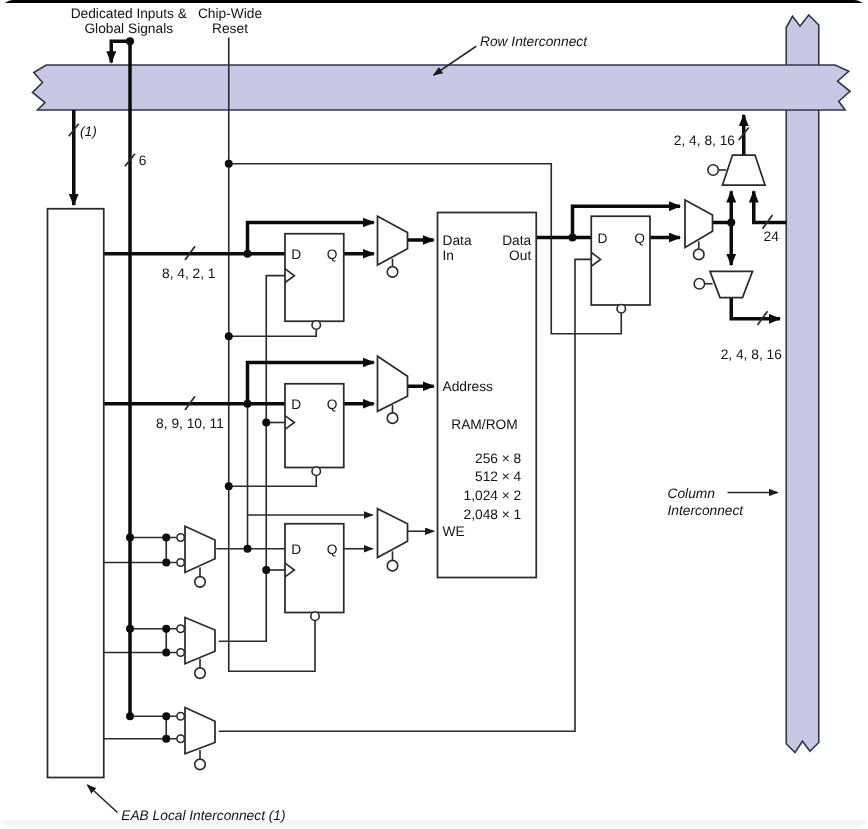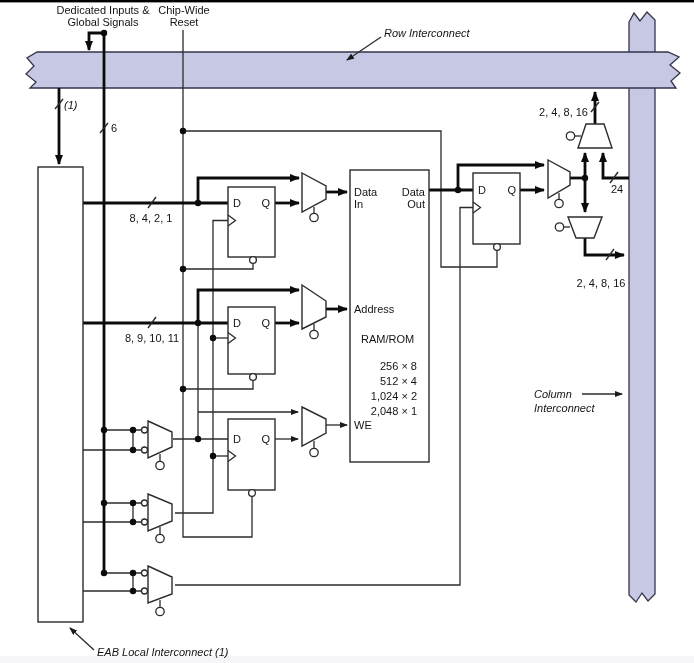--- a/index.html
+++ b/index.html
@@ -1,17 +1,17 @@
 <!DOCTYPE html>
 <html><head>
 <meta charset="utf-8">
 <style>
   html,body{margin:0;padding:0;background:#fff;}
   .stage{position:relative;width:694px;height:663px;background:#ffffff;overflow:hidden;
-         font-family:"Liberation Sans", sans-serif;}
+         font-family:"Liberation Sans", sans-serif;border-radius:11px;}
   svg{display:block}
   text{fill:#141414;font-family:"Liberation Sans", sans-serif;font-size:11px;}
   .it{font-style:italic;}
   .wire{stroke:#2b2b2b;stroke-width:1.3;fill:none;}
   .bold{stroke:#0b0b0b;stroke-width:2.8;fill:none;}
   .shape{fill:#ffffff;stroke:#2b2b2b;stroke-width:1.4;}
   .dot{fill:#0b0b0b;stroke:none;}
   .bub{fill:#ffffff;stroke:#2b2b2b;stroke-width:1.3;}
   .slash{stroke:#2b2b2b;stroke-width:1.4;fill:none;}
 </style>

